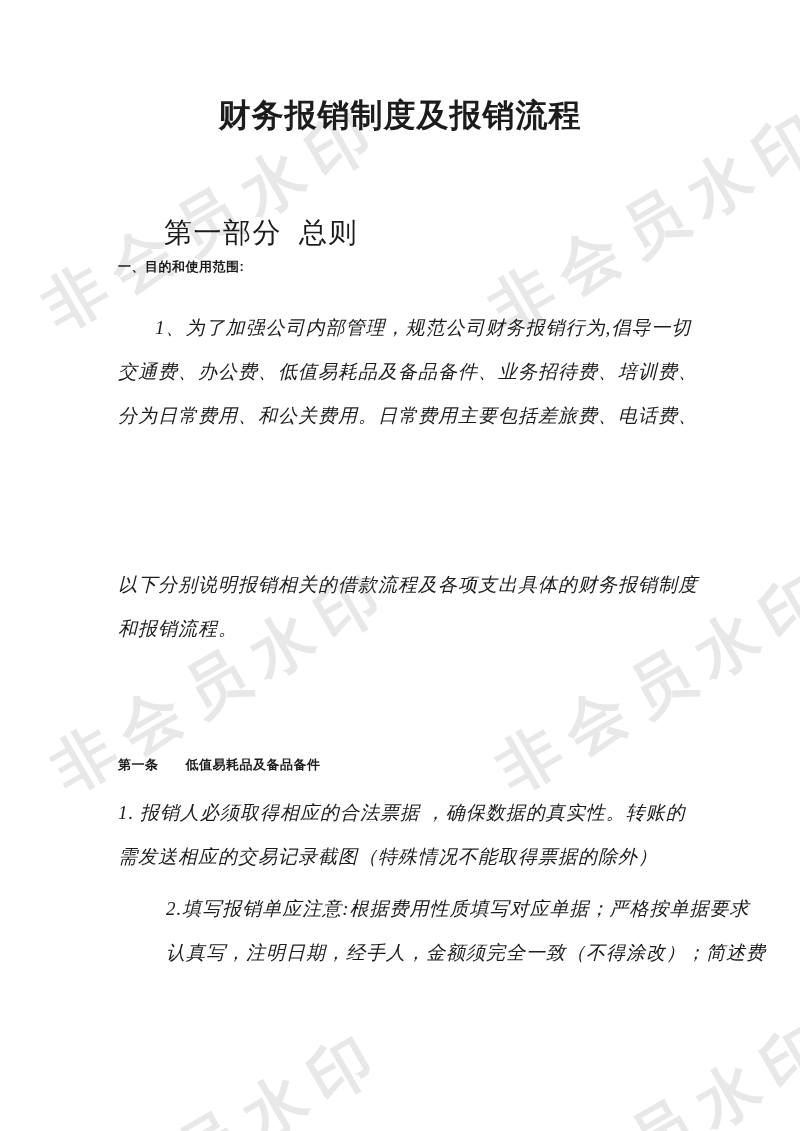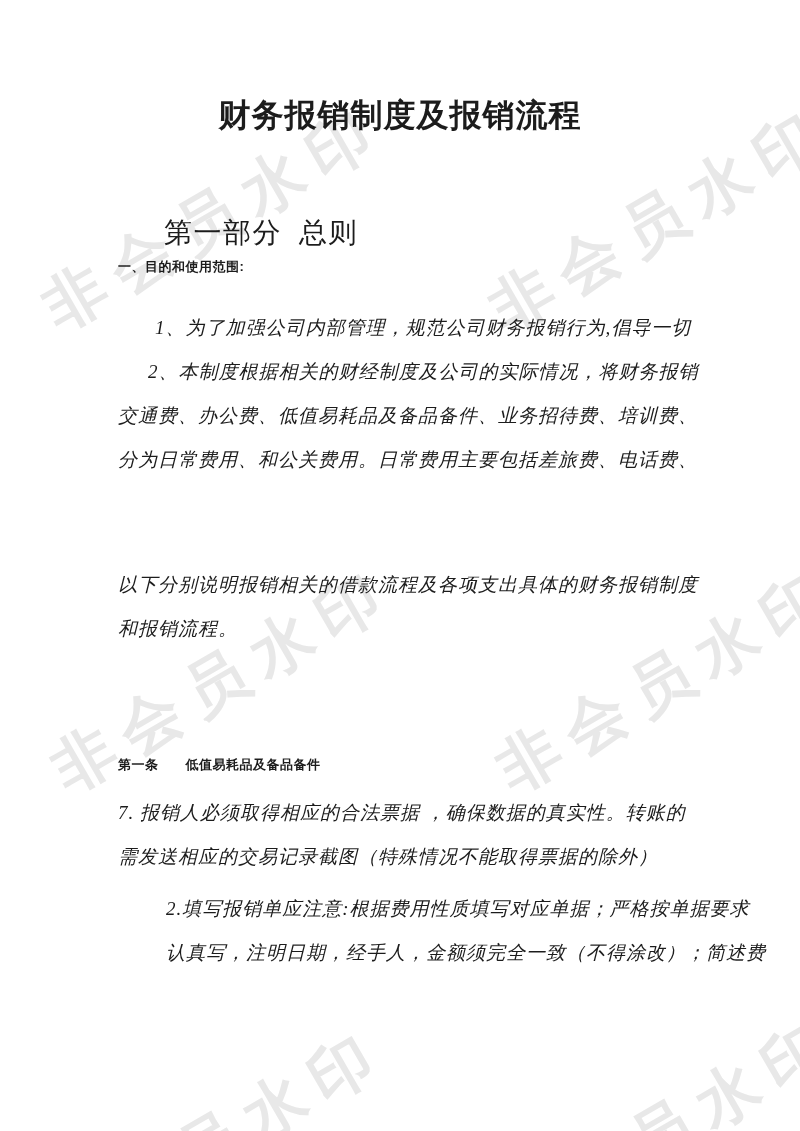--- a/index.html
+++ b/index.html
@@ -101,35 +101,34 @@
   <div class="content">
 
     <div class="doc-title">财务报销制度及报销流程</div>
 
     <div class="part-heading part1-heading">第一部分  总则</div>
 
     <div class="sub-heading purpose-heading">一、目的和使用范围:</div>
 
     <div class="textblock block-a">
       <div class="line indent-2">1、为了加强公司内部管理，规范公司财务报销行为,倡导一切</div>
-      <div class="line indent-15">2、本制度根据相关的财经制度及公司的实际情况，将财务报销</div>
       <div class="line">交通费、办公费、低值易耗品及备品备件、业务招待费、培训费、</div>
       <div class="line">分为日常费用、和公关费用。日常费用主要包括差旅费、电话费、</div>
     </div>
 
     <div class="textblock block-b">
       <div class="line">以下分别说明报销相关的借款流程及各项支出具体的财务报销制度</div>
       <div class="line">和报销流程。</div>
     </div>
 
 
     <div class="sub-heading article-heading">第一条　　低值易耗品及备品备件</div>
 
     <div class="textblock block-c">
-      <div class="line">7. 报销人必须取得相应的合法票据 ，确保数据的真实性。转账的</div>
+      <div class="line">1. 报销人必须取得相应的合法票据 ，确保数据的真实性。转账的</div>
       <div class="line">需发送相应的交易记录截图（特殊情况不能取得票据的除外）</div>
     </div>
 
     <div class="textblock block-d">
       <div class="line">2.填写报销单应注意:根据费用性质填写对应单据；严格按单据要求</div>
       <div class="line">认真写，注明日期，经手人，金额须完全一致（不得涂改）；简述费</div>
     </div>
 
   </div>
 </div>

